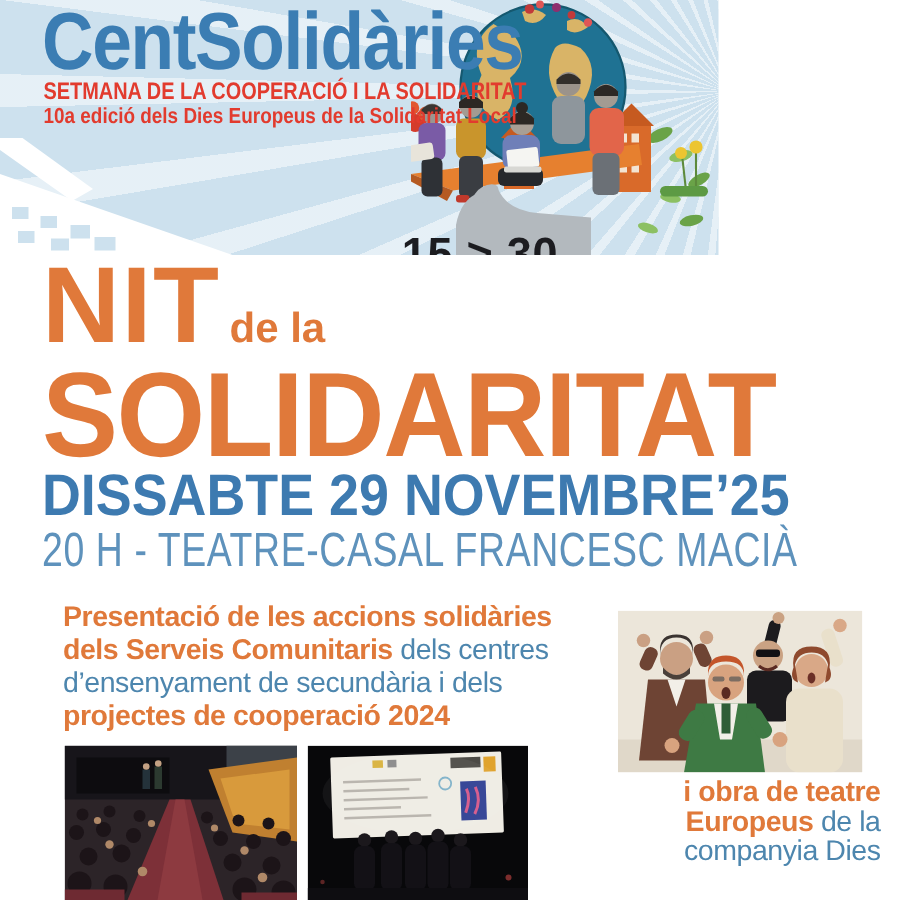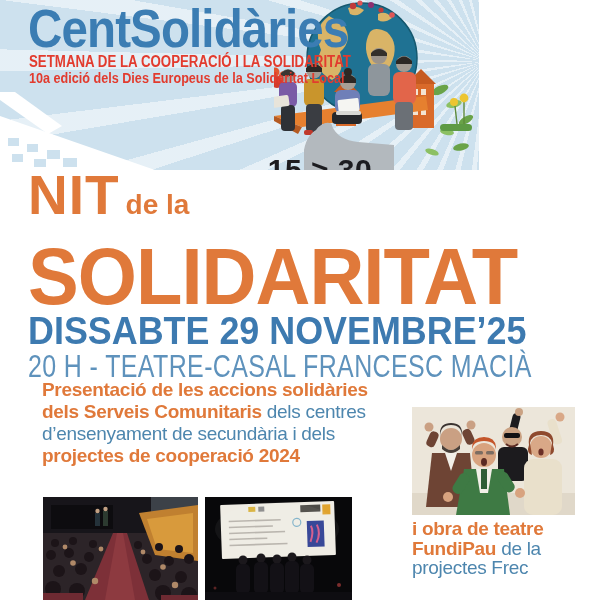--- a/index.html
+++ b/index.html
@@ -20,34 +20,34 @@
         letter-spacing:-.2px;white-space:nowrap;}
   .dates{position:absolute;left:250px;top:106px;width:140px;text-align:center;color:#1c1c20;}
   .dates .range{font-size:30px;font-weight:700;line-height:1.05;letter-spacing:.5px;margin-top:48px;}
   .dates .month{font-size:17px;font-weight:400;line-height:1.15;letter-spacing:.2px;text-align:right;}
   .illu{position:absolute;right:0;top:0;}
   .corner{position:absolute;left:0;top:92px;}
   
   .org{color:#e0793a;font-weight:700;}
   .blu{color:#4d86ae;font-weight:400;}
   .nit-line{position:absolute;left:28px;top:168px;line-height:1;white-space:nowrap;}
-  .nit{font-size:55px;font-weight:700;color:#e0793a;letter-spacing:1px;}
+  .nit{font-size:72px;font-weight:700;color:#e0793a;letter-spacing:1px;}
   .de-la{font-size:28px;font-weight:700;color:#e0793a;margin-left:6px;}
   .solidaritat{position:absolute;left:28px;top:237px;font-size:80px;font-weight:700;color:#e0793a;
         line-height:1;letter-spacing:-1px;transform:scaleX(.95);transform-origin:left top;white-space:nowrap;}
   .dissabte{position:absolute;left:28px;top:311px;font-size:39px;font-weight:700;color:#3d7ab0;
         line-height:1;transform:scaleX(.92);transform-origin:left top;white-space:nowrap;}
   .venue{position:absolute;left:28px;top:350px;font-size:32px;font-weight:400;color:#5e92bc;
         line-height:1;letter-spacing:.5px;transform:scaleX(.78);transform-origin:left top;white-space:nowrap;}
-  .intro{position:absolute;left:42px;top:379px;width:358px;font-size:19px;line-height:22px;letter-spacing:-.3px;}
+  .intro{position:absolute;left:42px;top:401px;width:358px;font-size:19px;line-height:22px;letter-spacing:-.3px;}
   .photo{position:absolute;overflow:hidden;}
   .p1{left:43px;top:497px;width:155px;height:103px;}
   .p2{left:205px;top:497px;width:147px;height:103px;}
   .p3{left:412px;top:407px;width:163px;height:108px;}
-  .theatre{position:absolute;left:412px;top:519px;width:175px;font-size:19px;line-height:19.5px;letter-spacing:-.3px;}
+  .theatre{position:absolute;left:412px;top:519px;width:175px;font-size:19px;line-height:19.5px;letter-spacing:-.3px;text-align:right;}
   svg{display:block;}
 </style>
 </head>
 <body>
 
 <div class="poster">
 
   <div class="header">
     <div class="rays"></div>
 
@@ -314,17 +314,17 @@
         <path d="M60,44 Q60,34 72,34 Q84,34 84,44 L84,40 Q83,30 72,30 Q61,30 60,40 Z" fill="#c4562b"></path>
         <rect x="63" y="44" width="8" height="3.4" rx="1.5" fill="#555" opacity=".7"></rect>
         <rect x="74" y="44" width="8" height="3.4" rx="1.5" fill="#555" opacity=".7"></rect>
         <ellipse cx="72" cy="55" rx="3" ry="4" fill="#5a2a22"></ellipse>
       </g>
     </svg>
   </div>
 
   <div class="theatre">
     <div><span class="org">i obra de teatre</span></div>
-    <div><span class="org">FundiPau</span><span class="blu"> de la</span></div>
-    <div><span class="blu">projectes Frec</span></div>
+    <div><span class="org">Europeus</span><span class="blu"> de la</span></div>
+    <div><span class="blu">companyia Dies</span></div>
   </div>
 
 </div>
 
 </body></html>

